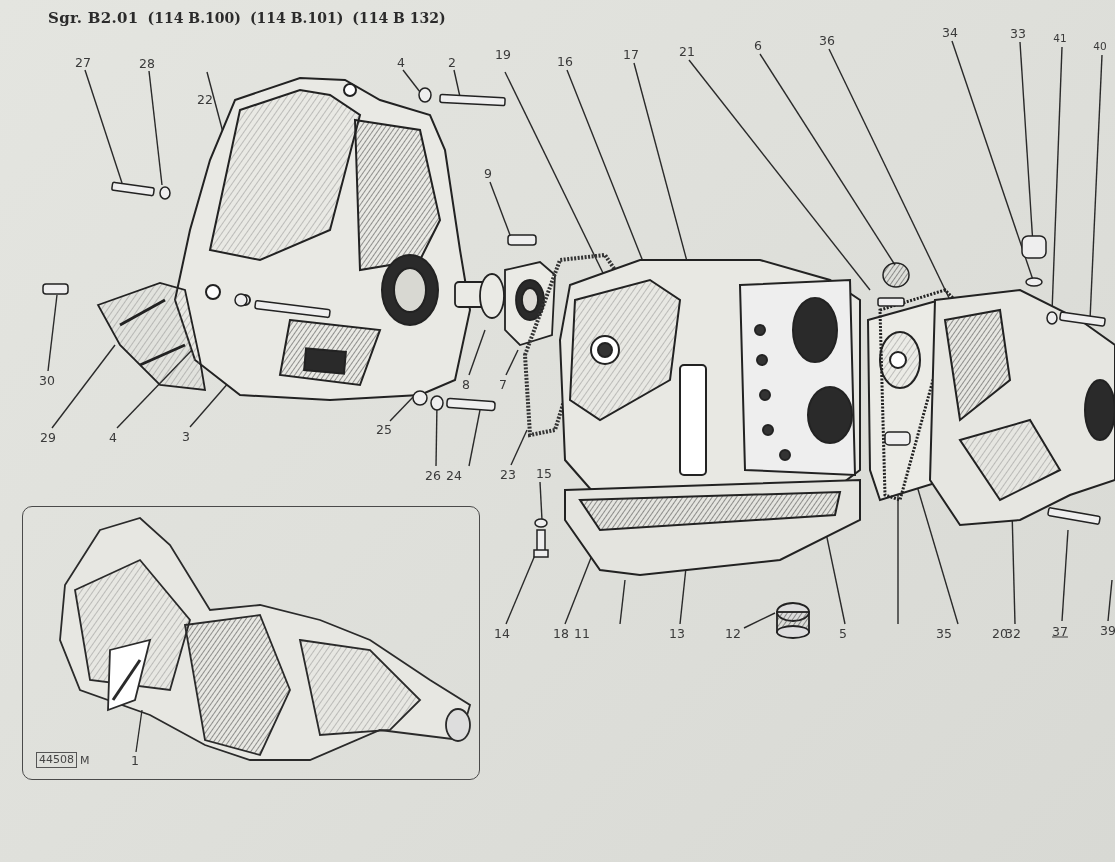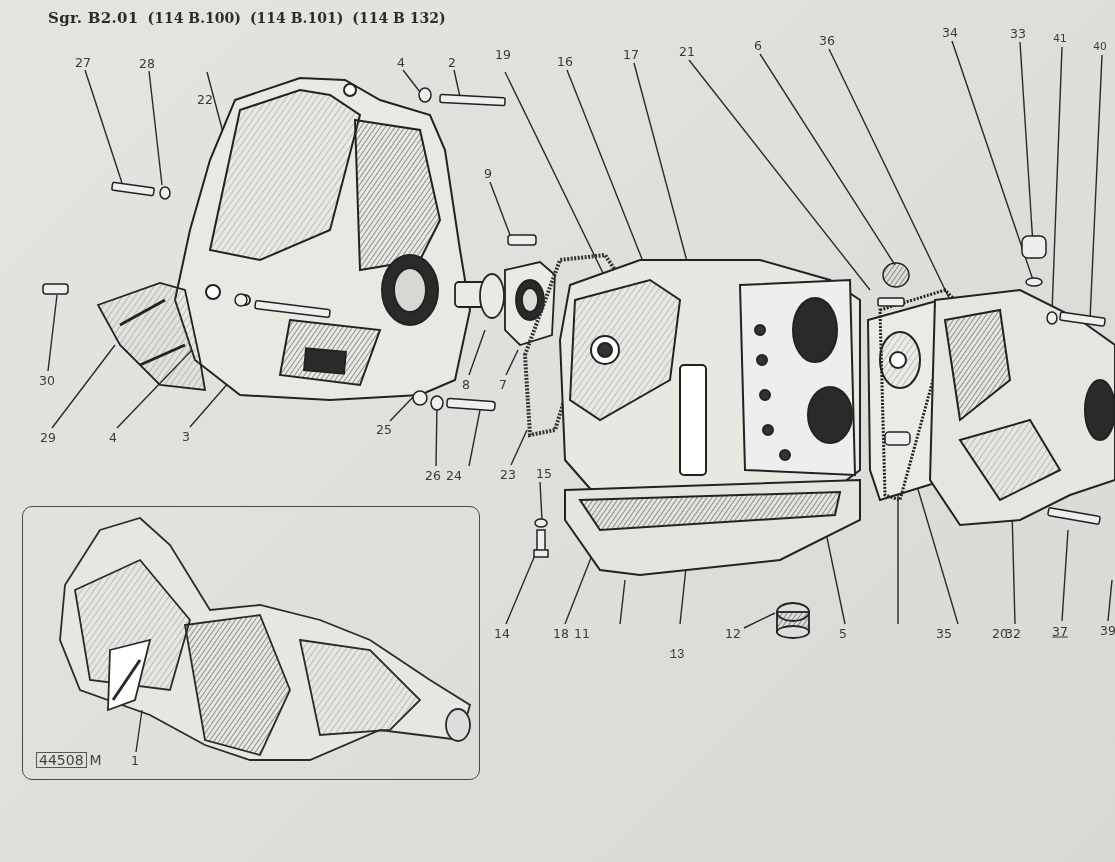--- a/index.html
+++ b/index.html
@@ -20,21 +20,21 @@
     position:absolute; font-family: "DejaVu Sans", sans-serif; font-size:12.5px;
     color:#3a3a3a; transform:translate(-50%, -50%); white-space:nowrap;
   }
   .callout.small { font-size:10.5px; }
   svg.art { position:absolute; left:0; top:0; width:1115px; height:862px; }
   .inset {
     position:absolute; left:22px; top:506px; width:456px; height:272px;
     border:1.6px solid #4a4a4a; border-radius:10px;
   }
   .catalog {
-    position:absolute; left:36px; top:752px; font-size:14px; color:#444;
+    position:absolute; left:36px; top:752px; font-size:11px; color:#444;
     display:flex; align-items:center; gap:3px;
   }
   .catalog .box { border:1px solid #555; padding:0 2px; line-height:14px; }
 </style>
 </head>
 <body>
 
 <div id="page">
 
   <div class="title">
@@ -239,21 +239,21 @@
       <span class="callout" style="left: 466px; top: 384px;">8</span>
       <span class="callout" style="left: 503px; top: 384px;">7</span>
       <span class="callout" style="left: 384px; top: 429px;">25</span>
       <span class="callout" style="left: 433px; top: 475px;">26</span>
       <span class="callout" style="left: 454px; top: 475px;">24</span>
       <span class="callout" style="left: 508px; top: 474px;">23</span>
       <span class="callout" style="left: 538px; top: 473px; margin-left: 6px;">15</span>
       <span class="callout" style="left: 502px; top: 633px;">14</span>
       <span class="callout" style="left: 561px; top: 633px;">18</span>
       <span class="callout" style="left: 582px; top: 633px;">11</span>
-      <span class="callout" style="left: 677px; top: 655px; font-family: Liberation Mono, monospace;">13</span>
+      <span class="callout" style="left: 677px; top: 633px;">13</span>
       <span class="callout" style="left: 733px; top: 633px;">12</span>
       <span class="callout" style="left: 843px; top: 633px;">5</span>
       <span class="callout" style="left: 944px; top: 633px;">35</span>
       <span class="callout" style="left: 1000px; top: 633px; text-align: right;">20</span>
       <span class="callout" style="left: 1013px; top: 633px;">32</span>
       <span class="callout" style="left: 1060px; top: 631px; text-decoration: underline;">37</span>
       <span class="callout" style="left: 1108px; top: 630px;">39</span>
       <span class="callout" style="left: 135px; top: 760px;">1</span>
     </div>
 </div>

